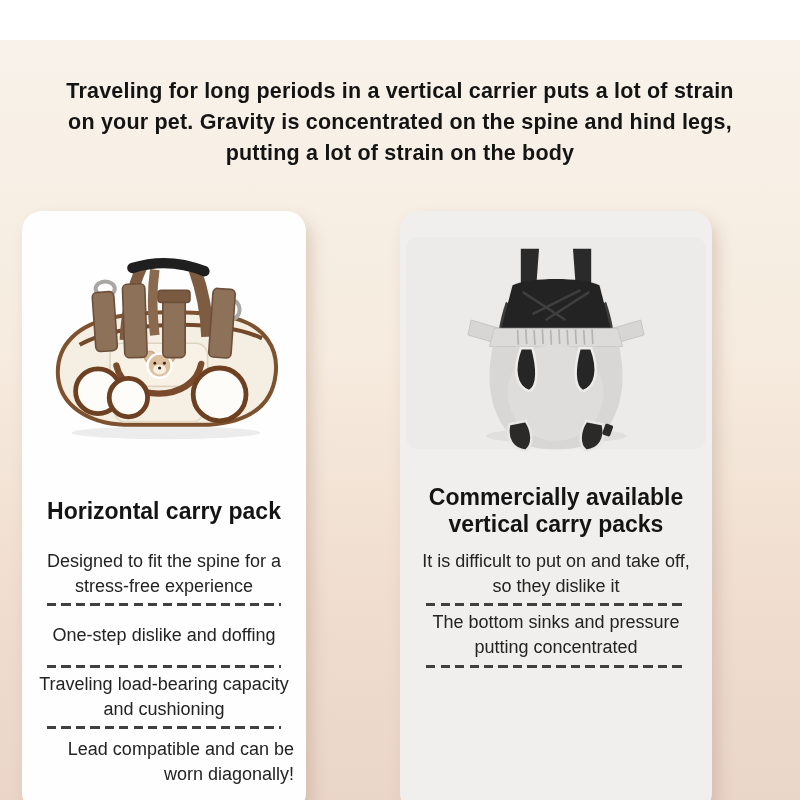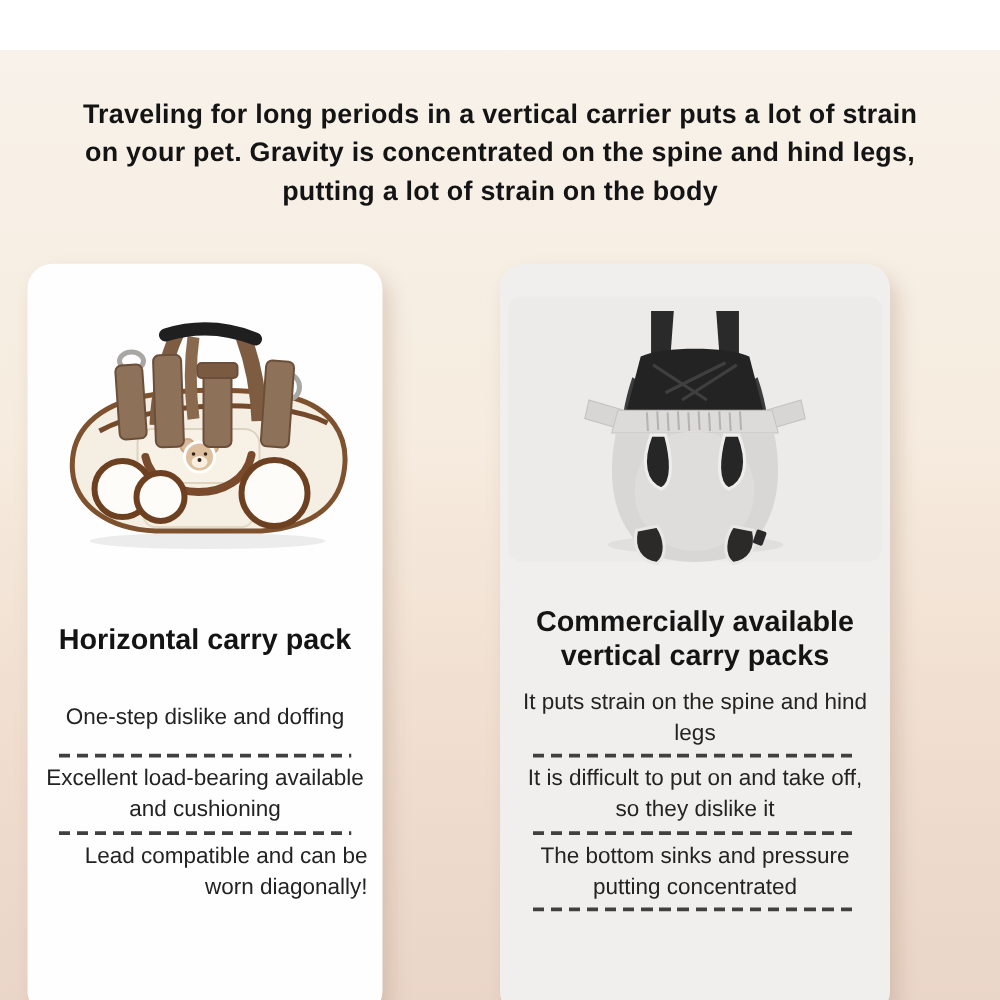--- a/index.html
+++ b/index.html
@@ -141,24 +141,27 @@
         <g>
           <circle cx="95" cy="190" r="28" fill="#fdfcf8" stroke="#6d4022" stroke-width="6"></circle>
           <circle cx="133" cy="198" r="24" fill="#fdfcf8" stroke="#6d4022" stroke-width="6"></circle>
           <circle cx="247" cy="194" r="33" fill="#fdfcf8" stroke="#6d4022" stroke-width="6"></circle>
         </g>
       </svg>
     </div>
     <h2 class="card-title">Horizontal carry pack</h2>
     <div class="items">
       <div class="item">
+        <span class="mw245">Designed to fit the spine for a stress-free experience</span>
+      </div>
+      <div class="item">
         <span>One-step dislike and doffing</span>
       </div>
       <div class="item">
-        <span class="mw288">Excellent load-bearing available and cushioning</span>
+        <span class="mw288">Traveling load-bearing capacity and cushioning</span>
       </div>
       <div class="item last">
         <span class="mw268">Lead compatible and can be worn diagonally!</span>
       </div>
     </div>
   </section>
 
   <section class="card card-right">
     <div class="photo">
       <svg viewBox="0 0 377 262">
@@ -200,23 +203,20 @@
         <g>
           <path d="M132 228 C128 246 136 258 152 260 C162 252 160 236 152 224 Z" fill="#2c2a29" stroke="#e9e7e5" stroke-width="3"></path>
           <path d="M245 228 C249 246 241 258 225 260 C215 252 217 236 225 224 Z" fill="#2c2a29" stroke="#e9e7e5" stroke-width="3"></path>
           <rect x="246" y="228" width="10" height="14" rx="2" fill="#2a2a2a" transform="rotate(20 251 235)"></rect>
         </g>
       </svg>
     </div>
     <h2 class="card-title">Commercially available vertical carry packs</h2>
     <div class="items">
       <div class="item">
-        <span>It puts strain on the spine and hind legs</span>
-      </div>
-      <div class="item">
         <span class="mw330">It is difficult to put on and take off, so they dislike it</span>
       </div>
       <div class="item">
         <span class="mw290">The bottom sinks and pressure putting concentrated</span>
       </div>
     </div>
   </section>
 
 </div>
 

